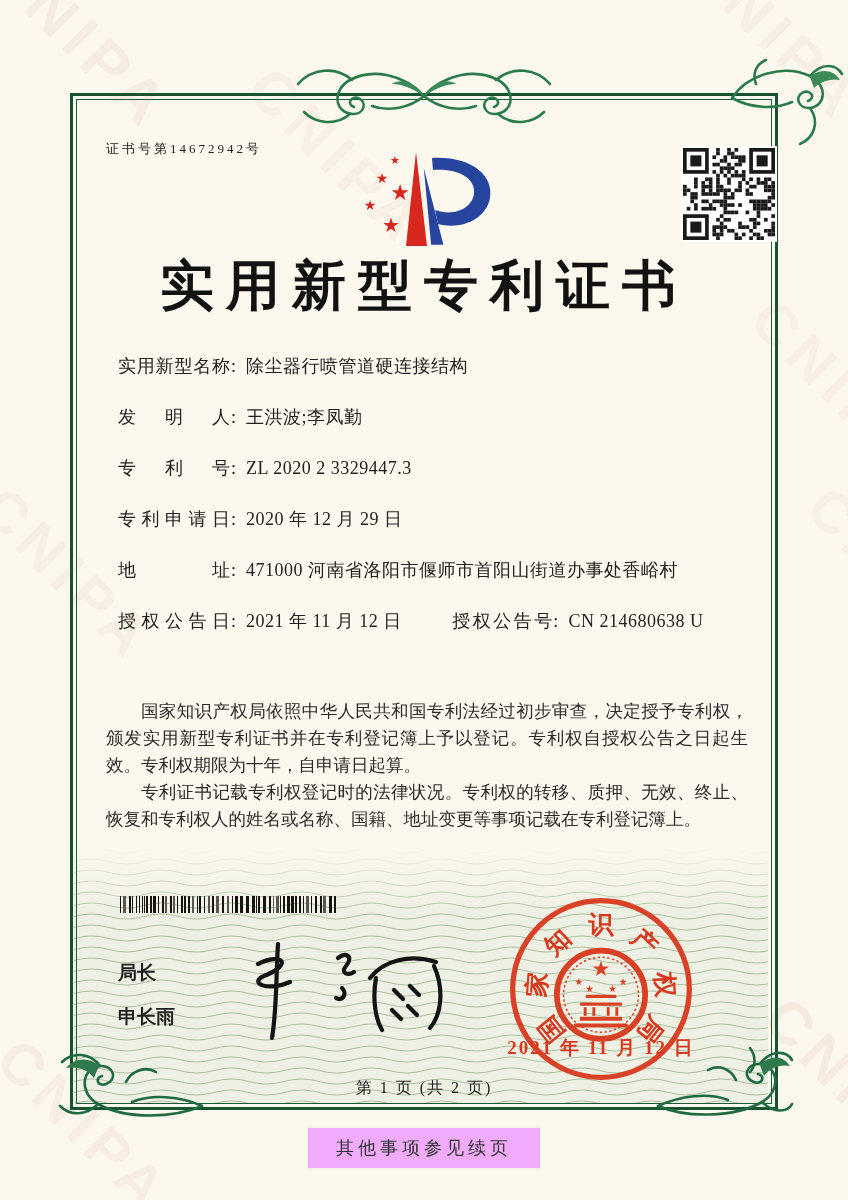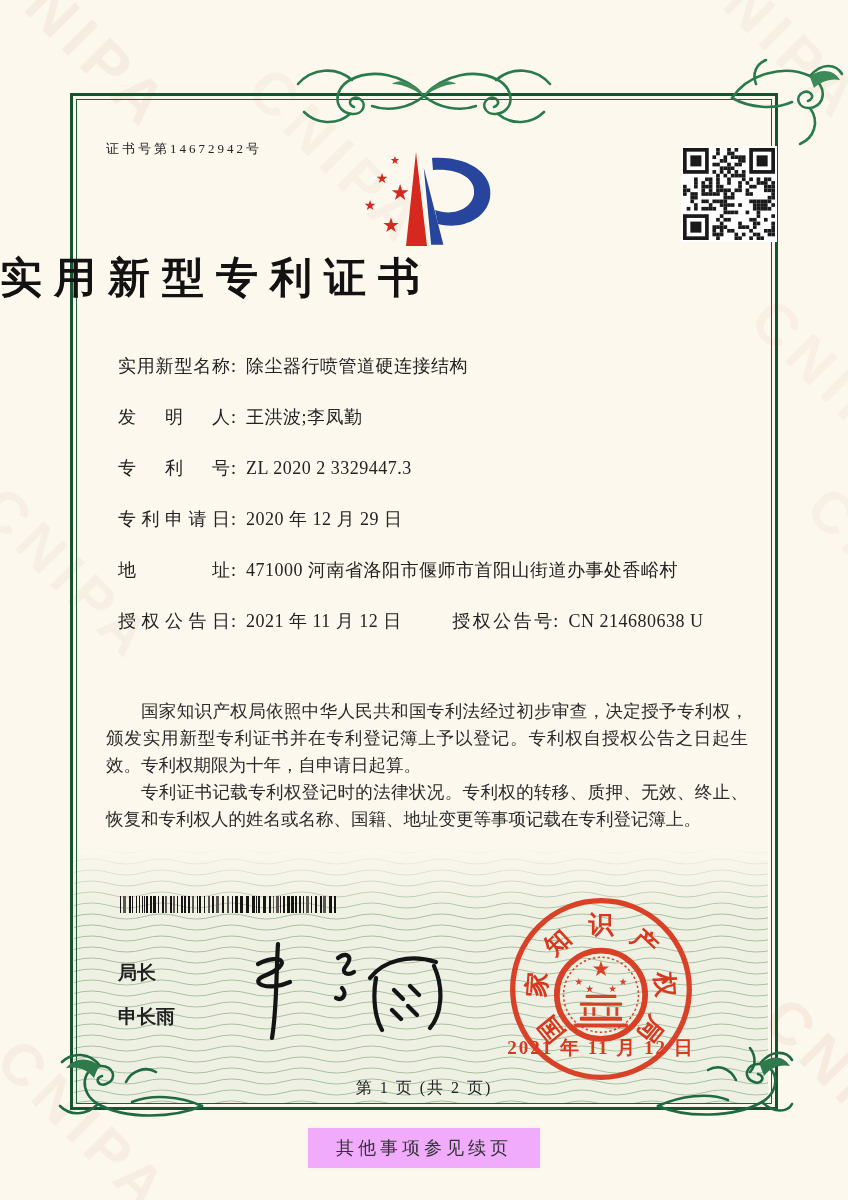--- a/index.html
+++ b/index.html
@@ -27,22 +27,22 @@
   .guilloche{position:absolute;left:74px;top:845px;z-index:2;}
   .ornament{position:absolute;z-index:4;pointer-events:none;}
   
   .content{position:absolute;left:0;top:0;width:848px;height:1200px;z-index:5;}
   .cert-no{
     position:absolute;left:106px;top:140px;font-size:13px;letter-spacing:3px;color:#222;
   }
   .logo{position:absolute;left:348px;top:138px;}
   .qr{position:absolute;left:681px;top:146px;width:96px;height:96px;background:#fff;padding:2px;box-sizing:border-box;}
   .title{
-    position:absolute;left:0;top:250px;width:848px;text-align:left;
-    font-size:42px;font-weight:700;letter-spacing:12px;color:#121212;
+    position:absolute;left:0;top:250px;width:848px;text-align:center;
+    font-size:54px;font-weight:700;letter-spacing:12px;color:#121212;
   }
   .fields{position:absolute;left:118px;top:354px;width:620px;font-size:18px;color:#222;}
   .field-row{height:24px;line-height:24px;margin-bottom:27px;white-space:nowrap;}
   .field-label{
     display:inline-block;width:112px;text-align:justify;text-align-last:justify;
     vertical-align:top;
   }
   .field-label.second{width:100px;margin-left:46px;}
   .colon{display:inline-block;margin:0 10px 0 1px;}
   .field-value{letter-spacing:0.5px;}

